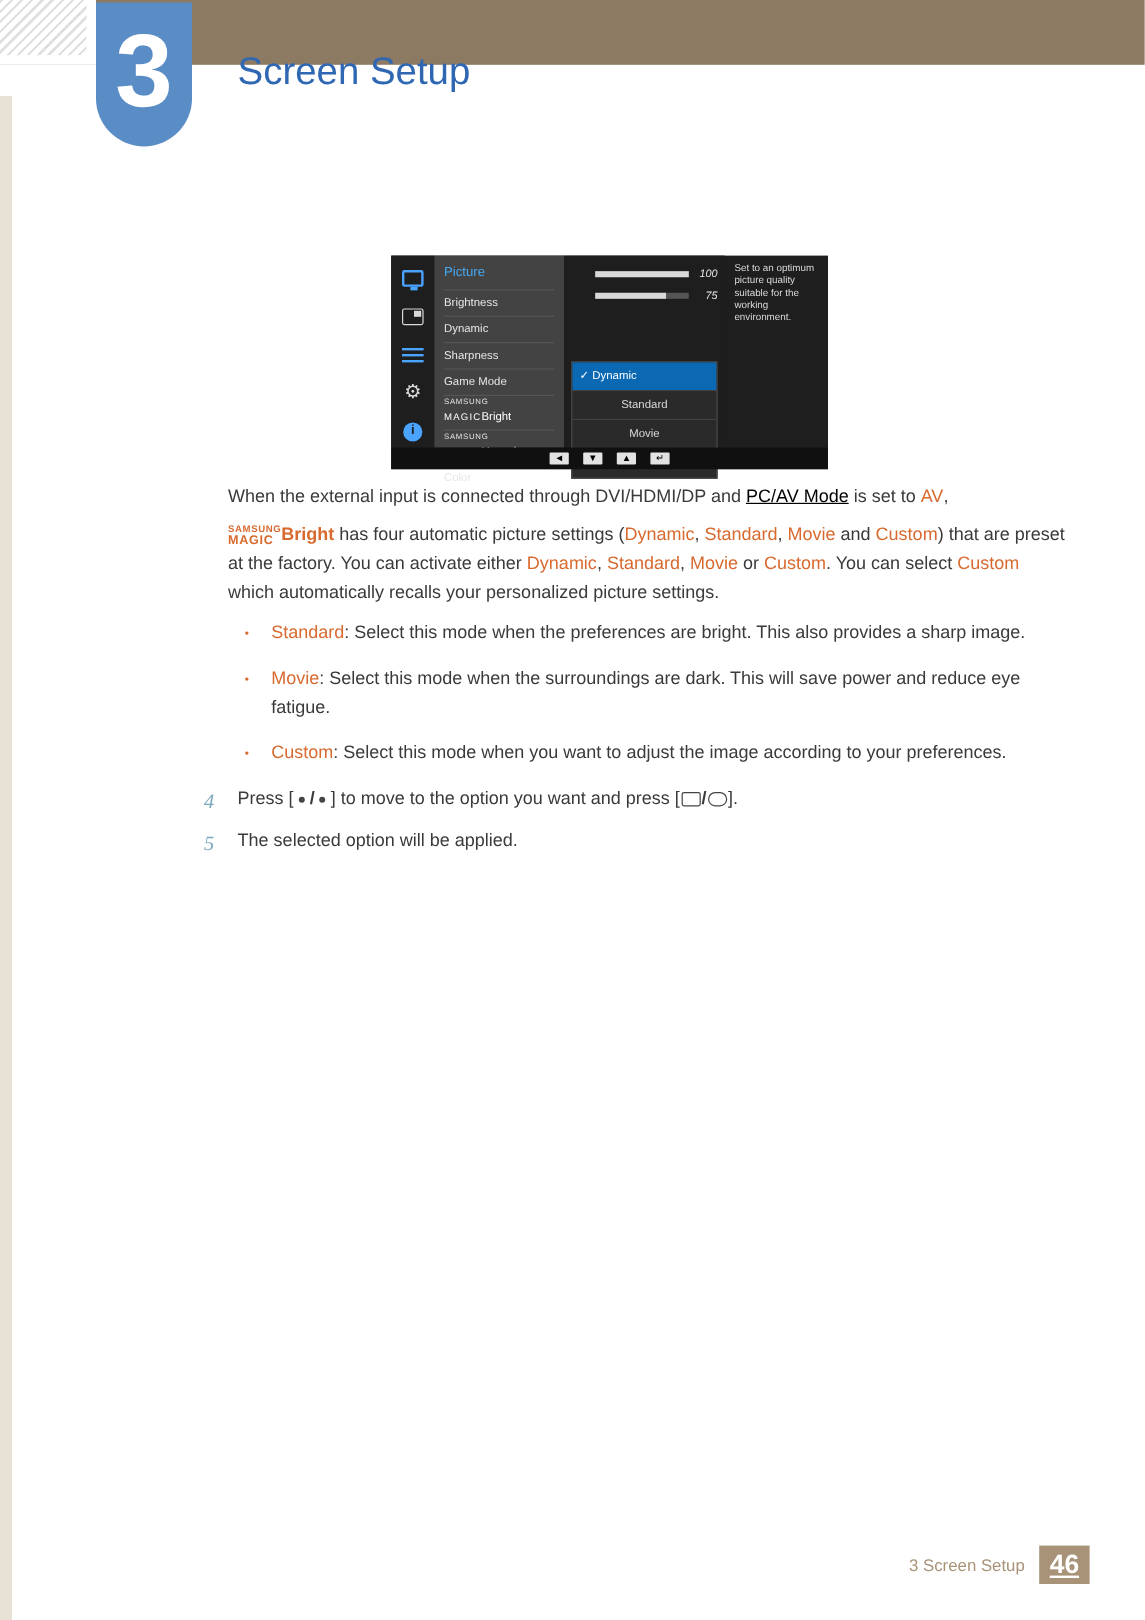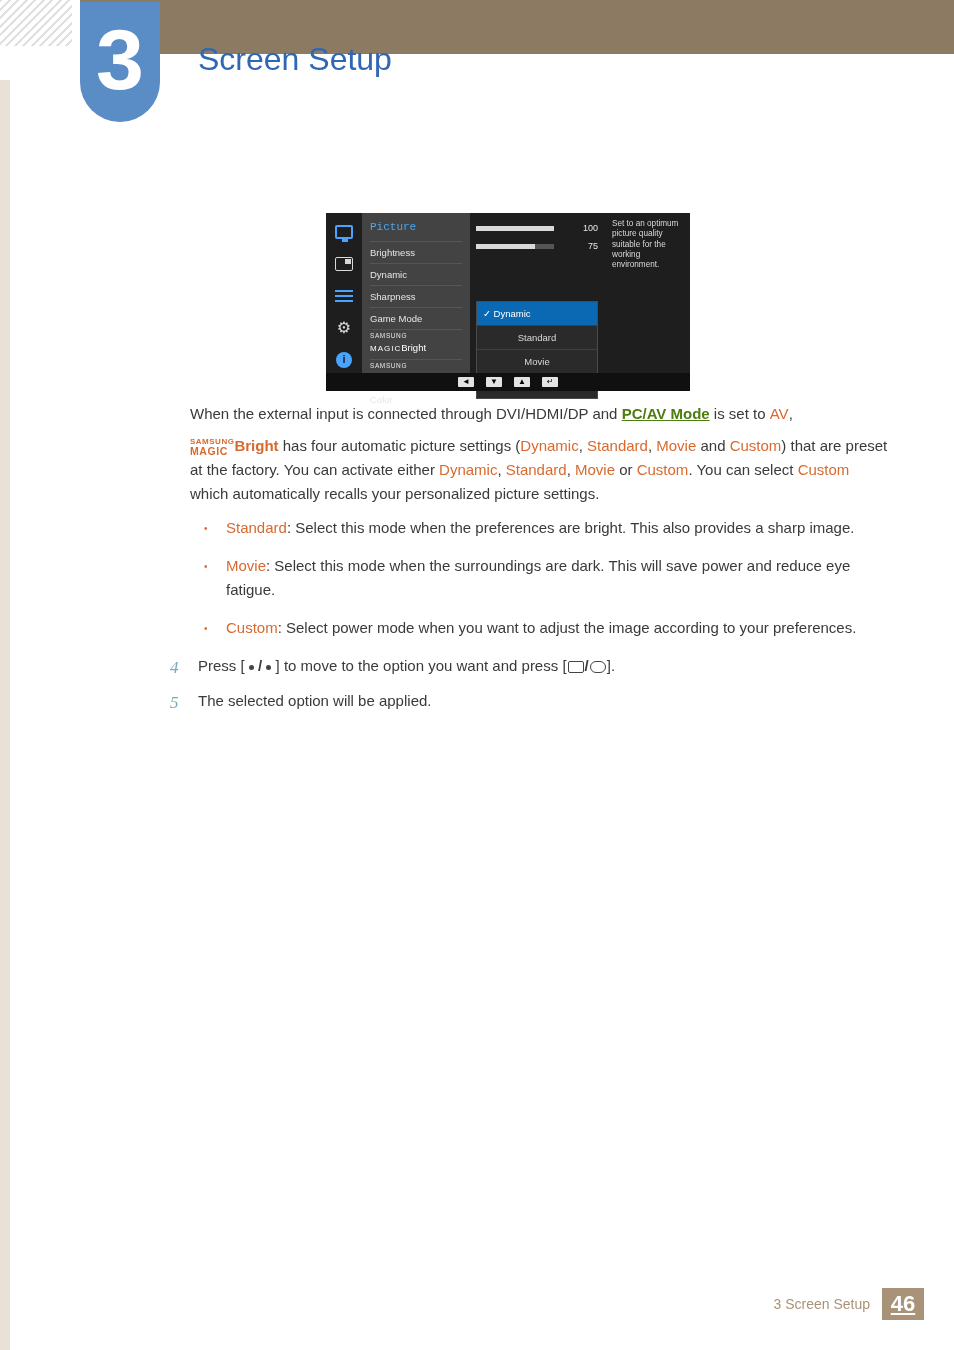--- a/index.html
+++ b/index.html
@@ -45,66 +45,66 @@
   .icon-pip { width:18px; height:14px; border:1px solid #d9d9d9; border-radius:2px; position:relative; }
   .icon-pip::after { content:""; position:absolute; top:1px; right:1px; width:6px; height:5px; background:#d9d9d9; }
   .icon-menu { width:18px; height:14px; display:flex; flex-direction:column; justify-content:space-around; }
   .icon-menu span { height:2px; background:#4aa3ff; width:100%; }
   .icon-gear { color:#d9d9d9; font-size:16px; }
   .icon-info { width:16px; height:16px; border-radius:50%; background:#4aa3ff; color:#1e1e1e;
                display:flex; align-items:center; justify-content:center; font-weight:bold; font-size:11px; }
 
   .osd-mid { position: absolute; top: 0; left: 36px; width: 108px; height:160px; background:#434343;
              padding: 6px 8px; }
-  .osd-mid-title { color:#47a7f0; font-size:11px; margin-bottom:4px;font-family:Liberation Mono, monospace; }
+  .osd-mid-title { color:#47a7f0; font-size:11px; margin-bottom:4px; }
   .osd-row { font-size:9.5px; color:#e6e6e6; padding: 3px 0; border-top:1px solid #555; }
   .osd-row:first-of-type { border-top:none; }
   .osd-highlight { color:#fff; }
   .samsung-magic { font-size:6.5px; letter-spacing:0.6px; color:#e6e6e6; display:block; line-height:1; }
 
   .osd-right { position:absolute; top:0; left:144px; width:134px; height:160px; background:#1e1e1e; padding:6px 6px; }
-  .slider-row { display:flex; align-items:center; justify-content:space-between; gap:6px; height:18px; }
+  .slider-row { display:flex; align-items:center; justify-content:flex-end; gap:6px; height:18px;font-style:italic; }
   .slider { width:78px; height:5px; background:#555; position:relative; }
   .slider-fill { position:absolute; top:0; left:0; height:100%; background:#d9d9d9; }
   .slider-val { font-size:9px; color:#e6e6e6; width:18px; text-align:right; }
   .dropdown { margin-top:46px; border:1px solid #4a4a4a; background:#2a2a2a; }
   .dd-item { font-size:9.5px; color:#d9d9d9; padding:4px 8px; border-top:1px solid #3f3f3f; text-align:center; }
   .dd-item:first-child { border-top:none; }
   .dd-sel { background:#0b68b3; color:#fff; text-align:left; padding-left:6px; }
   .dd-sel::before { content:"✓ "; }
 
   .osd-tip { position:absolute; top:6px; right:4px; width:74px; font-size:8.2px; line-height:1.25; color:#d9d9d9; }
 
   .osd-nav { position:absolute; bottom:0; left:0; width:100%; height:18px; background:#101010;
              display:flex; align-items:center; justify-content:center; gap:12px; }
   .osd-nav span { color:#000; background:#e3e3e3; width:16px; height:10px; font-size:8px;
                   display:flex; align-items:center; justify-content:center; border-radius:1px; }
 
   
   .content { position:absolute; top:402px; left:190px; width:700px; }
   .para { margin-bottom:8px; }
   .orange { color:#d86a2f; font-weight:500; }
-  .orange-u { color:#4d7c0f; font-weight:700; text-decoration:underline; }
+  .orange-u { color:#000000; font-weight:400; text-decoration:underline; }
   .sm-inline { display:inline-block; vertical-align:middle; line-height:1; }
   .sm-small { font-size:8px; color:#d86a2f; letter-spacing:0.5px; display:block; font-weight:bold; }
   .sm-big { font-size:10.5px; color:#d86a2f; letter-spacing:0.6px; display:block; font-weight:bold; }
 
   ul.desc { list-style:none; padding-left:36px; margin-top:10px; }
   ul.desc > li { position:relative; margin-bottom:14px; }
   ul.desc > li::before { content:"•"; color:#d86a2f; position:absolute; left:-22px; font-size:10px; top:5px; }
 
   .step { display:flex; gap:14px; margin-top:8px; }
   .step-num { color:#7aa9bb; font-style:italic; font-size:17px; font-family: Georgia, serif; width:14px; }
   .step-body { flex:1; }
   .mini-icon { display:inline-block; width:16px; height:12px; border:1.3px solid #444; border-radius:2px; vertical-align:middle; margin:0 1px; }
   .slash { font-weight:bold; }
   .dot { display:inline-block; width:5px; height:5px; background:#444; border-radius:50%; vertical-align:middle; }
 
   
-  .footer { position:absolute; bottom:30px; right:30px; display:flex; align-items:center; gap:12px; }
+  .footer { position:absolute; bottom:30px; right:46px; display:flex; align-items:center; gap:12px; }
   .footer-text { color:#a99378; font-size:14px; }
   .footer-page { background:#a99378; color:#fff; width:42px; height:32px; display:flex;
                  align-items:center; justify-content:center; font-size:22px; font-weight:bold;text-decoration:underline; }
 </style>
 </head>
 <body>
 
 <div class="top-bar"></div>
 <div class="top-white"></div>
 <div class="top-stripes"></div>
@@ -192,21 +192,21 @@
   </p>
 
   <ul class="desc">
     <li>
       <span class="orange">Standard</span><span>: Select this mode when the preferences are bright. This also provides a sharp image.</span>
     </li>
     <li>
       <span class="orange">Movie</span><span>: Select this mode when the surroundings are dark. This will save power and reduce eye fatigue.</span>
     </li>
     <li>
-      <span class="orange">Custom</span><span>: Select power mode when you want to adjust the image according to your preferences.</span>
+      <span class="orange">Custom</span><span>: Select this mode when you want to adjust the image according to your preferences.</span>
     </li>
   </ul>
 
   <div class="step" style="margin-left:-20px;">
     <div class="step-num">4</div>
     <div class="step-body">
       <span>Press [ </span><span class="dot"></span> <span class="slash">/</span> <span class="dot"></span><span> ] to move to the option you want and press [</span><span class="mini-icon"></span><span class="slash">/</span><span class="mini-icon" style="border-radius:6px;"></span><span>].</span>
     </div>
   </div>
   <div class="step" style="margin-left:-20px;">

